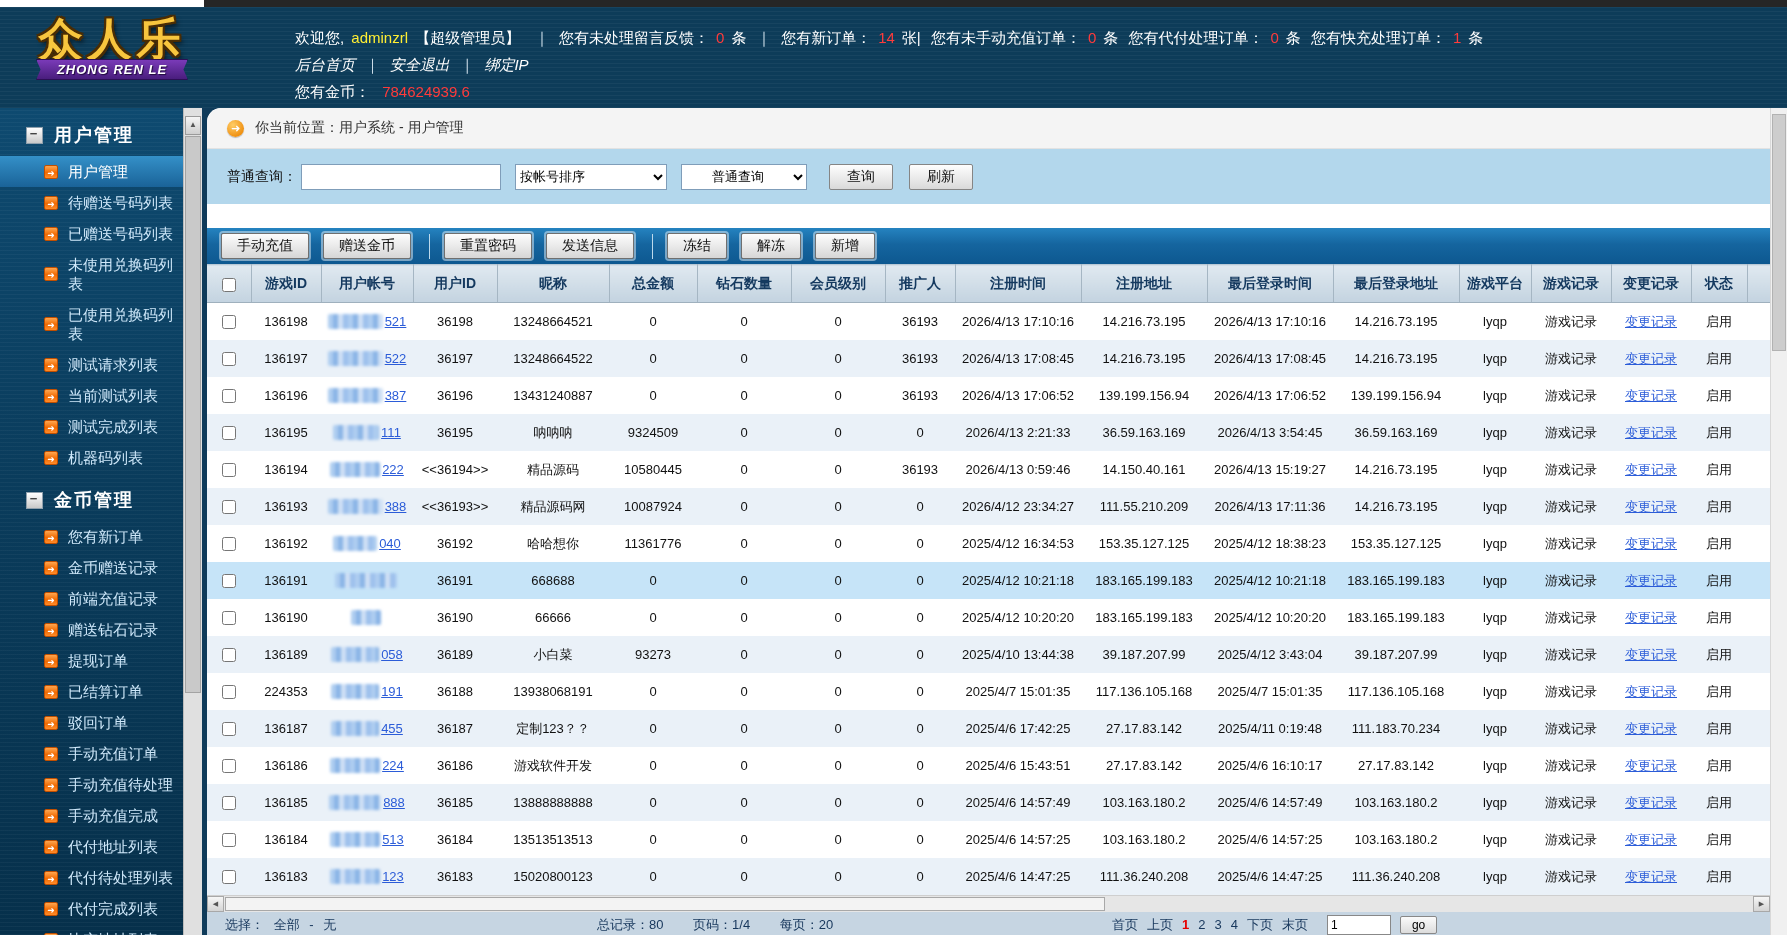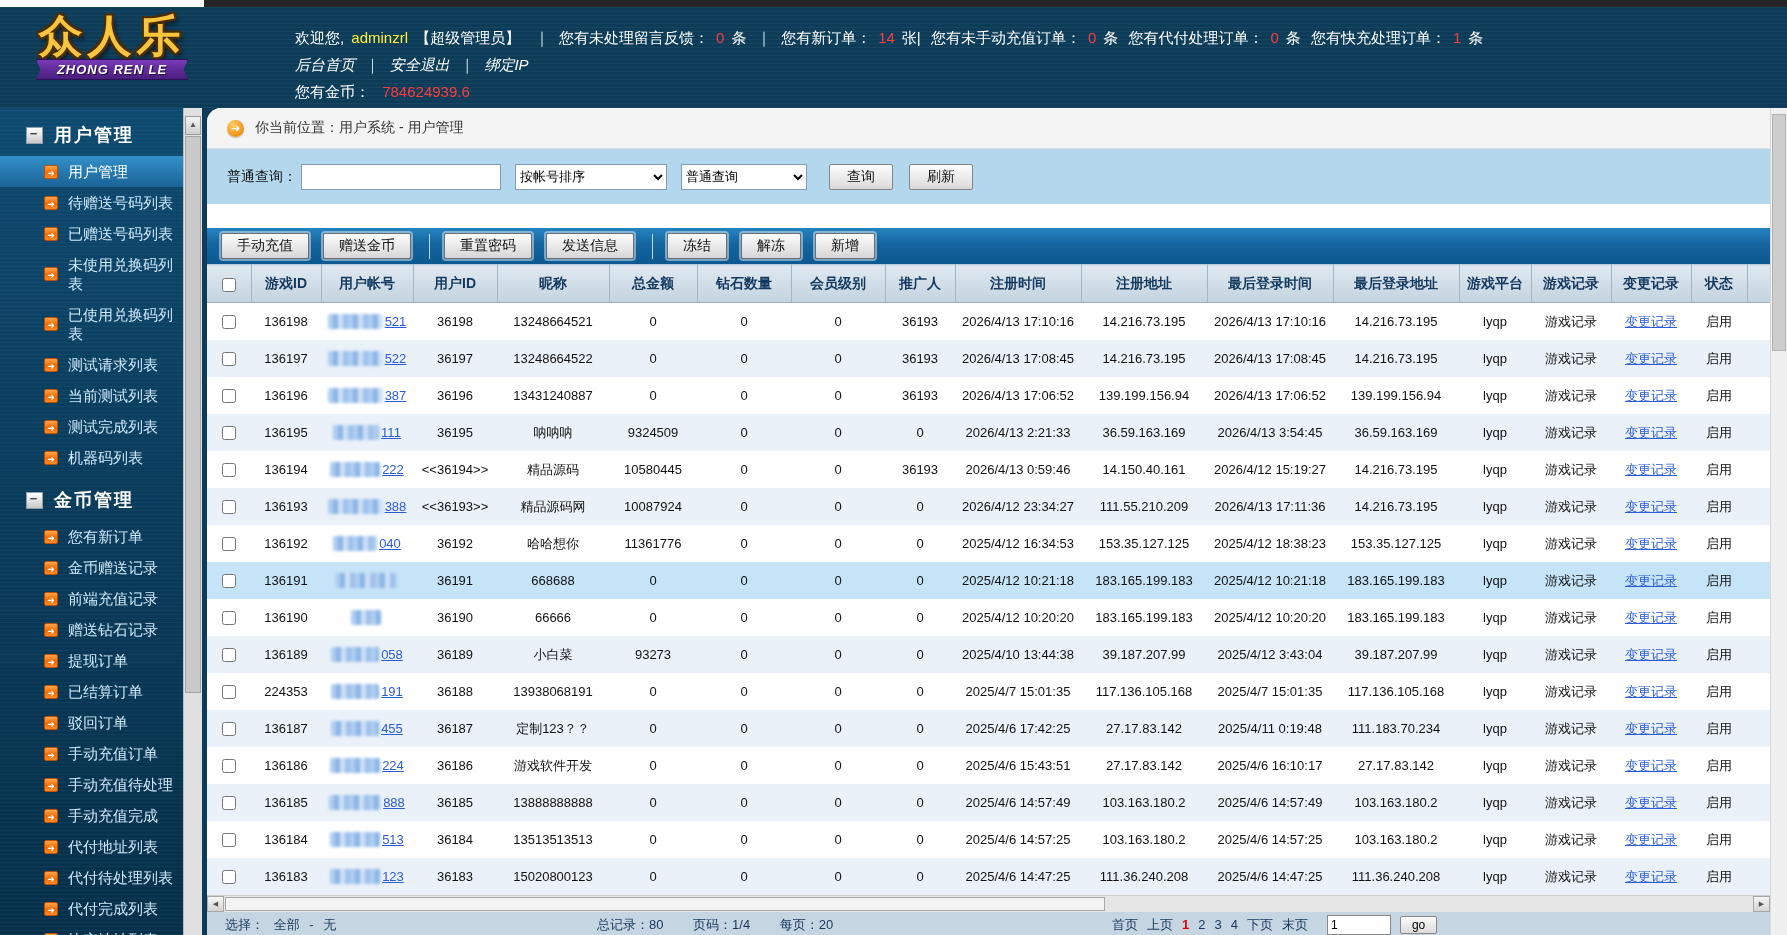--- a/index.html
+++ b/index.html
@@ -14,21 +14,21 @@
   
   .header{position:absolute;top:7px;left:0;width:1787px;height:101px;
     background:#0d3c59;
     background-image:repeating-linear-gradient(0deg,rgba(255,255,255,.045) 0 1px,transparent 1px 4px);
   }
   .logo{position:absolute;left:28px;top:6px;width:168px;text-align:center;cursor:pointer;}
   .logo-title{font-size:44px;font-weight:900;letter-spacing:5px;color:#f8c63e;
     text-shadow:-2px 0 0 #4a2d05,2px 0 0 #4a2d05,0 -2px 0 #4a2d05,0 2px 0 #4a2d05,
       -2px -2px 0 #4a2d05,2px 2px 0 #4a2d05,-2px 2px 0 #4a2d05,2px -2px 0 #4a2d05,
       3px 4px 5px rgba(0,0,0,.7);
-    line-height:52px;font-family:Liberation Mono, monospace;}
+    line-height:52px;}
   .logo-ribbon{margin:-6px auto 0;width:150px;background:linear-gradient(180deg,#7a3ab8,#491e7d);
     border:1px solid #2d0f55;color:#fff;font-size:13px;font-weight:bold;font-style:italic;
     letter-spacing:1px;padding:2px 0;clip-path:polygon(0 0,100% 0,97% 50%,100% 100%,0 100%,3% 50%);
     text-shadow:1px 1px 1px #1e0a3a;}
   .welcome{position:absolute;left:295px;top:17px;color:#fff;font-size:15px;line-height:27px;white-space:nowrap;}
   .welcome .u{color:#ffee33;}
   .welcome .num{color:#ff3b3b;margin:0 7px;}
   .welcome .sep{margin:0 10px;color:#dceaf4;}
   .welcome .gap{margin:0 3px;}
   .navlink{color:#fff;cursor:pointer;font-style:italic;}
@@ -57,21 +57,21 @@
   .sb-thumb{position:absolute;top:28px;left:1px;right:1px;height:555px;background:#c9c9c9;border:1px solid #a3a3a3;cursor:grab;}
   
   .main{position:absolute;left:202px;top:108px;right:0;bottom:0;background:#0f3b5a;}
   .panel{position:absolute;left:5px;top:0;right:0;bottom:0;background:#fff;border-radius:14px 0 0 0;overflow:hidden;}
   .breadcrumb{height:40px;background:#f4f4f4;border-bottom:1px solid #e2e2e2;display:flex;align-items:center;gap:11px;padding-left:20px;font-size:14px;color:#333;border-radius:14px 0 0 0;}
   .bc-icon{width:17px;height:17px;border-radius:50%;color:#fff;font-size:11px;line-height:17px;text-align:center;
     background:radial-gradient(circle at 35% 30%,#ffcd66,#f09214 70%);box-shadow:0 1px 1px rgba(0,0,0,.25);}
   .search-band{height:55px;background:#b3d7ec;display:flex;align-items:center;padding-left:20px;font-size:14px;color:#111;}
   .query-input{width:190px;height:24px;border:1px solid #7f9db9;background:#fff;padding:0 4px;font-size:13px;margin-left:4px;}
   .sel{height:26px;border:1px solid #7f9db9;background:#fff;font-size:13px;margin-left:14px;}
-  .sel.sort{width:152px;} .sel.qtype{width:126px;}
+  .sel.sort{width:152px;} .sel.qtype{width:126px;text-align:center;}
   .btn{background:linear-gradient(180deg,#fefefe,#ececec 50%,#d9d9d9);border:1px solid #858585;border-radius:2px;
     padding:3px 17px;font-size:14px;color:#111;cursor:pointer;font-family:inherit;}
   .btn.q{margin-left:22px;} .btn.r{margin-left:16px;}
   .gap-band{height:24px;background:#fff;}
   .toolbar{height:36px;background:linear-gradient(180deg,#2583c0 0%,#15659f 45%,#0d5890 100%);display:flex;align-items:center;padding-left:14px;}
   .tb-btn{background:linear-gradient(180deg,#fdfdfd,#e8e8e8 55%,#d6d6d6);border:1px solid #6f6f6f;border-radius:2px;
     padding:3px 15px;font-size:14px;color:#111;cursor:pointer;box-shadow:0 0 0 2px rgba(255,255,255,.45);margin-right:14px;font-family:inherit;white-space:nowrap;}
   .tb-div{width:1px;height:25px;background:#bcd9ec;margin:0 14px 0 4px;}
   
   .table-wrap{width:1563px;overflow:hidden;}
@@ -408,21 +408,21 @@
               <td>136194</td>
               <td><span class="blur-mask" style="width: 50px;"></span><a class="cell-link">222</a></td>
               <td>&lt;&lt;36194&gt;&gt;</td>
               <td>精品源码</td>
               <td>10580445</td>
               <td>0</td>
               <td>0</td>
               <td>36193</td>
               <td>2026/4/13 0:59:46</td>
               <td>14.150.40.161</td>
-              <td>2026/4/12 15:19:27</td>
+              <td>2026/4/13 15:19:27</td>
               <td>14.216.73.195</td>
               <td>lyqp</td>
               <td>游戏记录</td>
               <td><a class="cell-link">变更记录</a></td>
               <td>启用</td>
               <td></td>
             </tr>
             <tr class="alt">
               <td><input type="checkbox" style=""></td>
               <td>136193</td>

